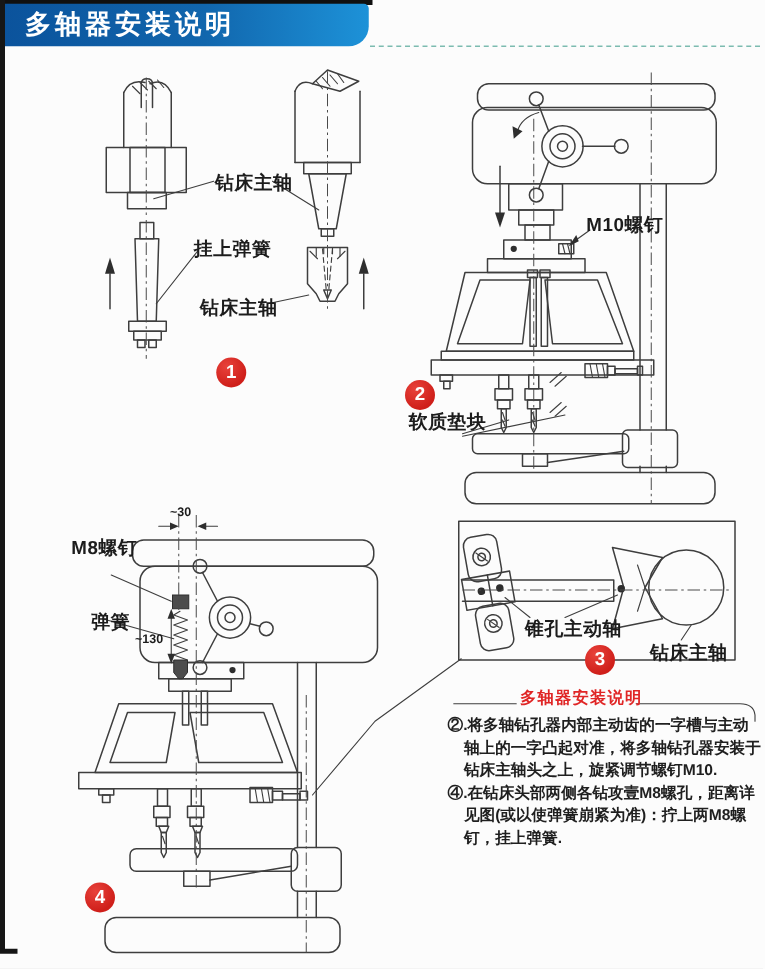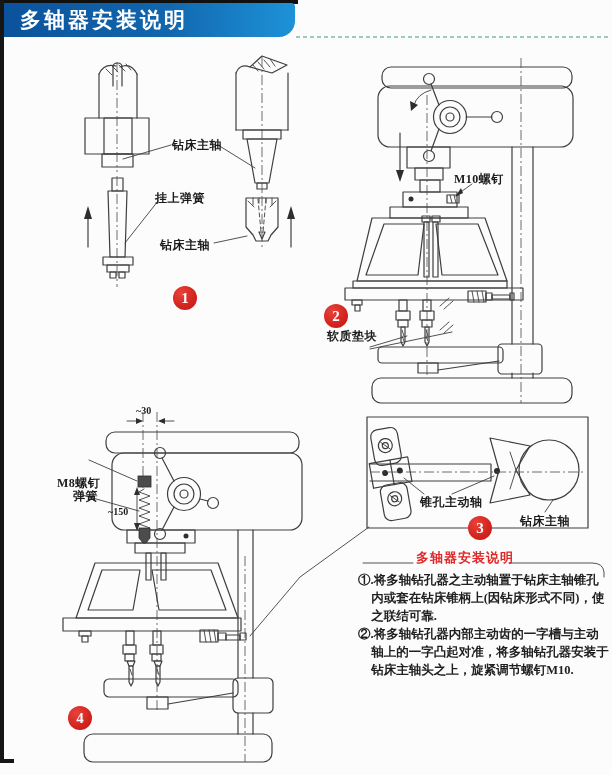--- a/index.html
+++ b/index.html
@@ -1,33 +1,33 @@
 <!DOCTYPE html>
 <html><head>
 <meta charset="utf-8">
 <style>
   html,body{margin:0;padding:0;background:#e9e9e9;}
   .page{position:relative;width:612px;height:775px;background:#fcfcfc;overflow:hidden;
-        font-family:Liberation Serif, serif;}
+        font-family:Liberation Sans, sans-serif;}
   .edge-top{position:absolute;left:0;top:0;width:298px;height:4px;background:#101010;}
   .edge-left{position:absolute;left:0;top:0;width:4px;height:760px;background:#161616;}
   .edge-nub{position:absolute;left:0;top:759px;width:14px;height:4px;background:#161616;}
   .banner{position:absolute;left:4px;top:3px;width:291px;height:34px;
           background:linear-gradient(90deg,#0b539c 0%,#1166ad 55%,#1d92d8 100%);
           border-bottom-right-radius:16px;border-top-right-radius:4px;}
   .banner-text{display:block;line-height:34px;padding-left:16px;color:#ffffff;
                font-size:21px;font-weight:bold;letter-spacing:3px;white-space:nowrap;}
   svg.draw{position:absolute;left:0;top:0;}
   .ln{fill:none;stroke:#3e3e3e;stroke-width:1.2;stroke-linejoin:round;stroke-linecap:round;}
   .thin{stroke-width:0.9;}
   .cl{fill:none;stroke:#4a4a4a;stroke-width:0.8;stroke-dasharray:10 3 2 3;}
   .dash{stroke-dasharray:4 3;}
   .blk{fill:#2e2e2e;stroke:none;}
   .dk{fill:#4c4c4c;stroke:#2e2e2e;stroke-width:0.8;}
-  .part-label{position:absolute;font-size:12px;font-weight:bold;color:#1c1c1c;
+  .part-label{position:absolute;font-size:15px;font-weight:bold;color:#1c1c1c;
               white-space:nowrap;letter-spacing:0.5px;}
   .dim-label{position:absolute;font-size:10px;font-weight:bold;color:#1c1c1c;white-space:nowrap;}
   .fig-badge{position:absolute;width:24px;height:24px;border-radius:50%;
              background:radial-gradient(circle at 35% 30%,#e8423b,#cf1f1a 70%);
              color:#ffffff;font-size:15px;font-weight:bold;text-align:center;line-height:24px;}
   .instr-title{position:absolute;left:416px;top:549px;width:94px;text-align:center;
                font-size:13px;font-weight:bold;color:#e02626;letter-spacing:1px;white-space:nowrap;}
   .instr{position:absolute;left:358px;top:571px;width:252px;color:#1f1f1f;}
   .instr p{margin:0;font-size:12.5px;line-height:18px;font-weight:600;
            padding-left:1.05em;text-indent:-1.05em;word-break:break-all;}
@@ -272,33 +272,33 @@
       <path class="cl" d="M143,412 V488 M157,412 V710 M245,556 V762"></path>
       <path class="ln thin" d="M89,460 L137,481 M82,495 L139,511"></path>
     </g>
 
     <path class="ln thin" d="M363,563 H413 M509,563 H592 Q603,563 604,572 V577"></path>
   </svg>
 
   <span class="part-label" style="left:172px;top:137px">钻床主轴</span>
   <span class="part-label" style="left:155px;top:190px">挂上弹簧</span>
   <span class="part-label" style="left:160px;top:237px">钻床主轴</span>
-  <span class="part-label" style="left:454px;top:171px">M10螺钉</span>
+  <span class="part-label" style="left:469px;top:171px">M10螺钉</span>
   <span class="part-label" style="left:327px;top:328px">软质垫块</span>
   <span class="part-label" style="left:420px;top:494px">锥孔主动轴</span>
   <span class="part-label" style="left:520px;top:513px">钻床主轴</span>
-  <span class="part-label" style="left:57px;top:475px">M8螺钉</span>
+  <span class="part-label" style="left:57px;top:429px">M8螺钉</span>
   <span class="part-label" style="left:73px;top:488px">弹簧</span>
   <span class="dim-label" style="left:136px;top:405px">~30</span>
-  <span class="dim-label" style="left:108px;top:506px">~150</span>
+  <span class="dim-label" style="left:108px;top:506px">~130</span>
 
   <div class="fig-badge" style="left:173px;top:286px">1</div>
   <div class="fig-badge" style="left:324px;top:304px">2</div>
   <div class="fig-badge" style="left:468px;top:516px">3</div>
   <div class="fig-badge" style="left:68px;top:706px">4</div>
 
   <span class="instr-title">多轴器安装说明</span>
   <div class="instr">
-    <p>①.将多轴钻孔器之主动轴置于钻床主轴锥孔内或套在钻床锥柄上(因钻床形式不同)，使之联结可靠.</p>
     <p>②.将多轴钻孔器内部主动齿的一字槽与主动轴上的一字凸起对准，将多轴钻孔器安装于钻床主轴头之上，旋紧调节螺钉M10.</p>
+    <p>④.在钻床头部两侧各钻攻壹M8螺孔，距离详见图(或以使弹簧崩紧为准)：拧上两M8螺钉，挂上弹簧.</p>
   </div>
 
 </div>
 
 </body></html>

